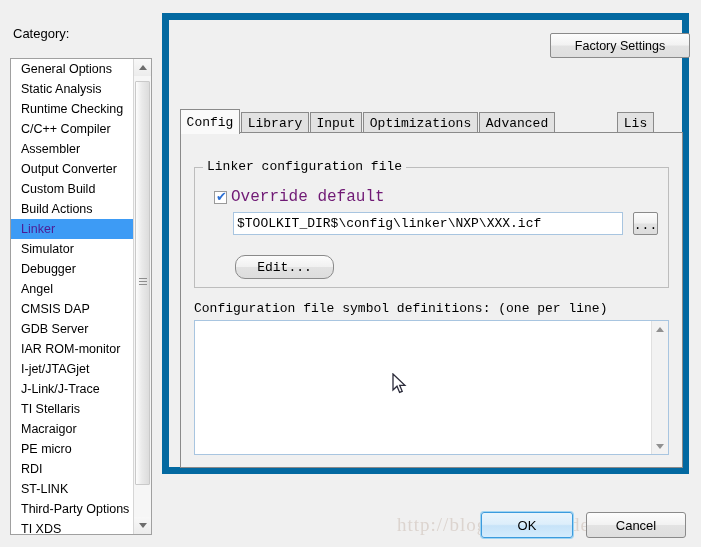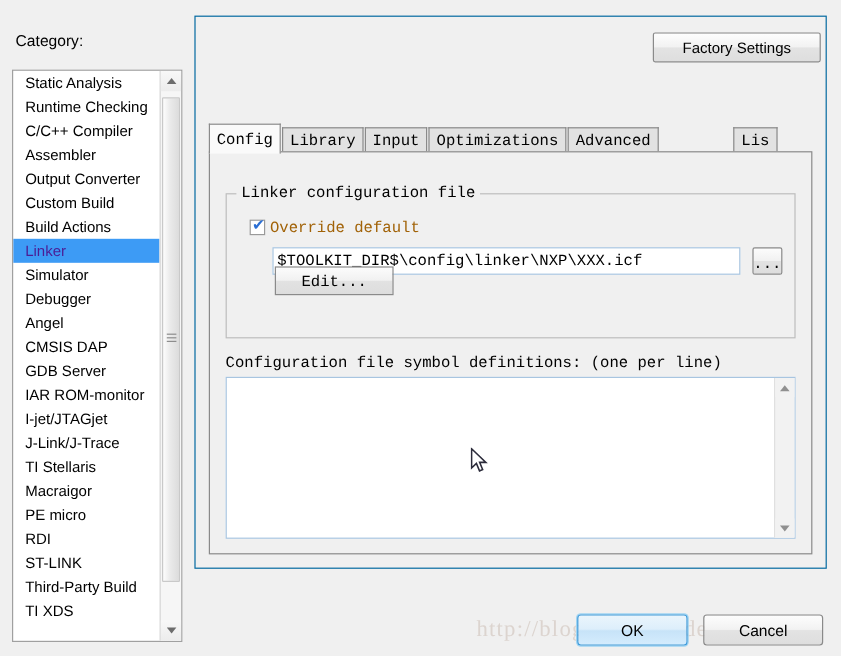--- a/index.html
+++ b/index.html
@@ -127,21 +127,21 @@
   }
 
   
   #right-panel {
     position: absolute;
     left: 162px;
     top: 13px;
     width: 527px;
     height: 461px;
     background: #f0f0f0;
-    border: 1px solid #0369a1;
+    border: 7px solid #0369a1;
     box-sizing: border-box;
   }
 
   
   #factory-settings-button {
     position: absolute;
     left: 381px;
     top: 13px;
     width: 140px;
     height: 25px;
@@ -285,22 +285,22 @@
     position: absolute;
     left: 1px;
     top: -2px;
     font-size: 13px;
     line-height: 13px;
     color: #2b6fd4;
     font-family: "DejaVu Sans", sans-serif;
   }
   #override-default-label {
     font-family: "Liberation Mono", monospace;
-    font-size: 13px;
-    color: #a16207;
+    font-size: 16px;
+    color: #701a75;
     white-space: nowrap;
   }
 
   
   #linker-path-input {
     position: absolute;
     left: 38px;
     top: 44px;
     width: 390px;
     height: 23px;
@@ -329,26 +329,26 @@
     font-size: 13px;
     display: flex;
     align-items: flex-end;
     justify-content: center;
     line-height: 16px;
     cursor: default;
   }
   #linker-edit-button {
     position: absolute;
     left: 40px;
-    top: 60px;
+    top: 87px;
     width: 99px;
     height: 24px;
     background: linear-gradient(to bottom, #fcfcfc 0%, #f1f1f1 48%, #e2e2e2 52%, #dddddd 100%);
     border: 1px solid #8a8a8a;
-    border-radius: 0;
+    border-radius: 10px;
     box-sizing: border-box;
     font-family: "Liberation Mono", monospace;
     font-size: 13px;
     color: #000;
     display: flex;
     align-items: center;
     justify-content: center;
     cursor: default;
   }
 
@@ -472,20 +472,21 @@
     cursor: default;
   }
 </style>
 </head>
 <body>
 
 <div id="category-label">Category:</div>
 
 <div id="category-list">
   <div id="category-items">
+      <div class="cat-item"><span>General Options</span></div>
       <div class="cat-item"><span>Static Analysis</span></div>
       <div class="cat-item"><span>Runtime Checking</span></div>
       <div class="cat-item indent"><span>C/C++ Compiler</span></div>
       <div class="cat-item indent"><span>Assembler</span></div>
       <div class="cat-item indent"><span>Output Converter</span></div>
       <div class="cat-item indent"><span>Custom Build</span></div>
       <div class="cat-item indent"><span>Build Actions</span></div>
       <div class="cat-item indent selected"><span>Linker</span></div>
       <div class="cat-item indent"><span>Simulator</span></div>
       <div class="cat-item indent"><span>Debugger</span></div>
@@ -493,21 +494,21 @@
       <div class="cat-item indent"><span>CMSIS DAP</span></div>
       <div class="cat-item indent"><span>GDB Server</span></div>
       <div class="cat-item indent"><span>IAR ROM-monitor</span></div>
       <div class="cat-item indent"><span>I-jet/JTAGjet</span></div>
       <div class="cat-item indent"><span>J-Link/J-Trace</span></div>
       <div class="cat-item indent"><span>TI Stellaris</span></div>
       <div class="cat-item indent"><span>Macraigor</span></div>
       <div class="cat-item indent"><span>PE micro</span></div>
       <div class="cat-item indent"><span>RDI</span></div>
       <div class="cat-item indent"><span>ST-LINK</span></div>
-      <div class="cat-item indent"><span>Third-Party Build</span></div>
+      <div class="cat-item indent"><span>Third-Party Options</span></div>
       <div class="cat-item indent"><span>TI XDS</span></div>
     </div>
 
   <div id="cat-scrollbar">
     <div class="sb-btn up">
       <span class="tri-up"></span>
     </div>
     <div id="cat-thumb">
       <span class="grip">
           <i></i>

